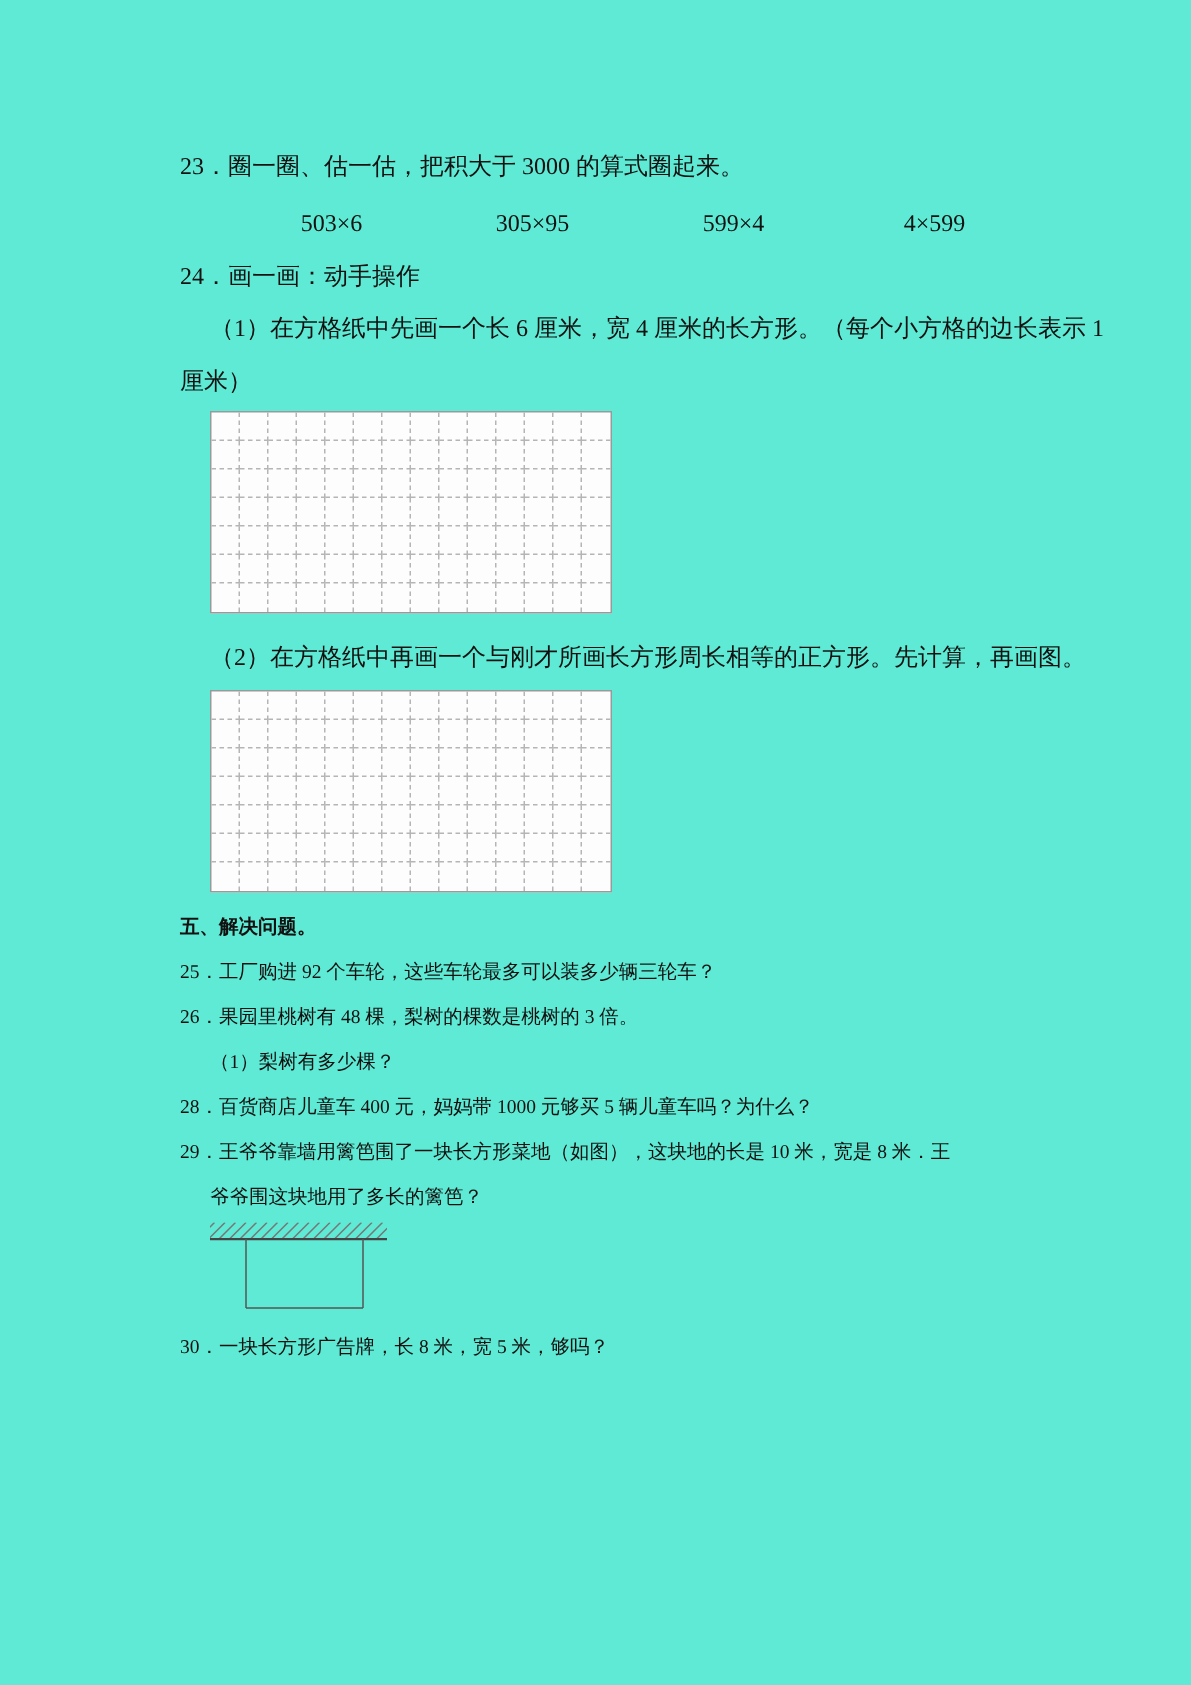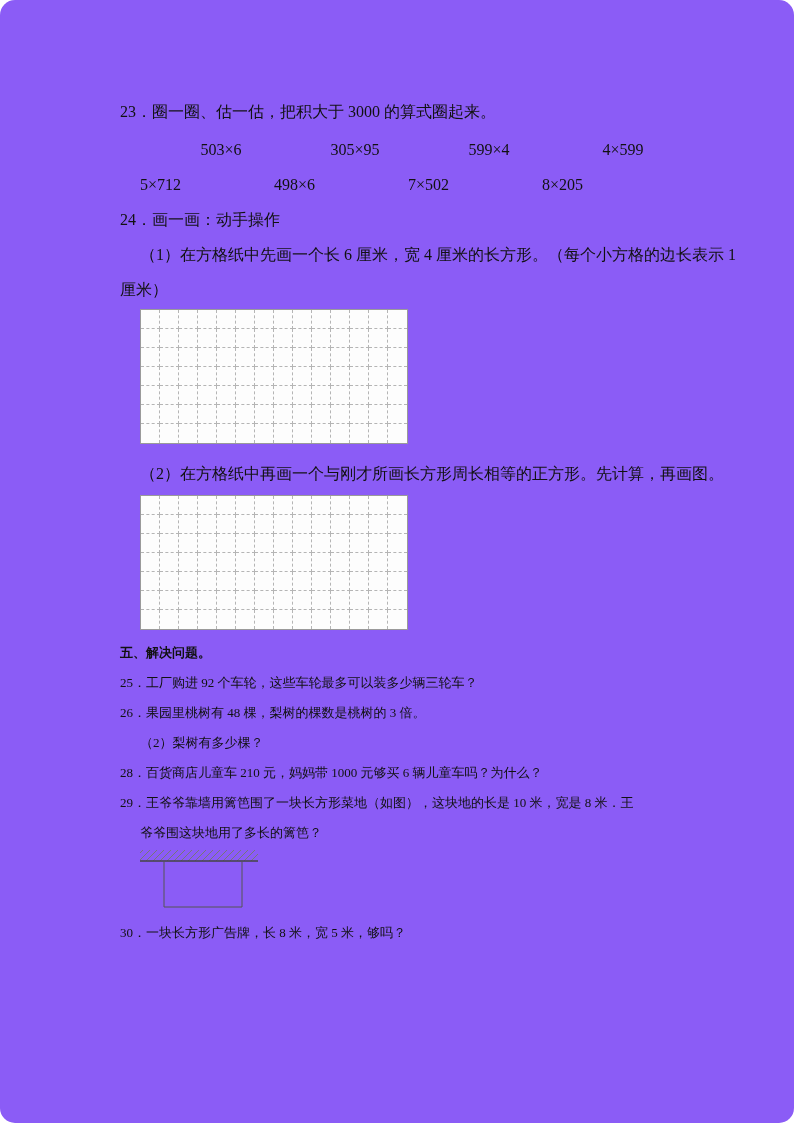--- a/index.html
+++ b/index.html
@@ -5,27 +5,26 @@
   html, body {
     margin: 0;
     padding: 0;
     background: #ffffff;
   }
   .page {
     position: relative;
     width: 794px;
     height: 1123px;
     margin: 0 auto;
-    background: #8b5cf6;
+    background: #5eead4;
     box-sizing: border-box;
     padding: 94px 90px 40px 120px;
     font-family: "Liberation Serif", "DejaVu Serif", serif;
     color: #111111;
     overflow: hidden;
-    border-radius: 15px;
   }
   p.q {
     margin: 0;
     font-size: 16px;
     line-height: 35px;
     white-space: nowrap;
   }
   p.q2 {
     margin: 0;
     font-size: 13px;
@@ -77,26 +76,20 @@
 <div class="page">
 
   <p class="q">23．圈一圈、估一估，把积大于 3000 的算式圈起来。</p>
 
   <div class="expr-row" style="margin-top:3px;text-align:center;">
     <span class="expr">503×6</span>
     <span class="expr">305×95</span>
     <span class="expr">599×4</span>
     <span class="expr">4×599</span>
   </div>
-  <div class="expr-row">
-    <span class="expr">5×712</span>
-    <span class="expr">498×6</span>
-    <span class="expr">7×502</span>
-    <span class="expr">8×205</span>
-  </div>
 
   <p class="q">24．画一画：动手操作</p>
   <p class="q indent1">（1）在方格纸中先画一个长 6 厘米，宽 4 厘米的长方形。（每个小方格的边长表示 1</p>
   <p class="q">厘米）</p>
 
   <div class="grid-box" id="grid1">
       <div class="grid-cell"></div>
       <div class="grid-cell"></div>
       <div class="grid-cell"></div>
       <div class="grid-cell"></div>
@@ -296,22 +289,22 @@
       <div class="grid-cell"></div>
       <div class="grid-cell"></div>
       <div class="grid-cell"></div>
       <div class="grid-cell"></div>
     </div>
 
   <p class="q2 bold" id="section5">五、解决问题。</p>
 
   <p class="q2">25．工厂购进 92 个车轮，这些车轮最多可以装多少辆三轮车？</p>
   <p class="q2">26．果园里桃树有 48 棵，梨树的棵数是桃树的 3 倍。</p>
-  <p class="q2 indent1">（2）梨树有多少棵？</p>
-  <p class="q2">28．百货商店儿童车 210 元，妈妈带 1000 元够买 6 辆儿童车吗？为什么？</p>
+  <p class="q2 indent1">（1）梨树有多少棵？</p>
+  <p class="q2">28．百货商店儿童车 400 元，妈妈带 1000 元够买 5 辆儿童车吗？为什么？</p>
   <p class="q2">29．王爷爷靠墙用篱笆围了一块长方形菜地（如图），这块地的长是 10 米，宽是 8 米．王</p>
   <p class="q2 indent1">爷爷围这块地用了多长的篱笆？</p>
 
   <div class="figure-wrap">
     <svg id="q29-svg" width="118" height="58">
         <path d="M-8 11 L3 0 M-1 11 L10 0 M6 11 L17 0 M13 11 L24 0 M20 11 L31 0 M27 11 L38 0 M34 11 L45 0 M41 11 L52 0 M48 11 L59 0 M55 11 L66 0 M62 11 L73 0 M69 11 L80 0 M76 11 L87 0 M83 11 L94 0 M90 11 L101 0 M97 11 L108 0 M104 11 L115 0 M111 11 L122 0" stroke="#777" stroke-width="1" fill="none"></path>
       <line x1="0" y1="11" x2="118" y2="11" stroke="#444" stroke-width="1.5"></line>
       <line x1="24" y1="11" x2="24" y2="57" stroke="#555" stroke-width="1"></line>
       <line x1="102" y1="11" x2="102" y2="57" stroke="#555" stroke-width="1"></line>
       <line x1="24" y1="57" x2="102" y2="57" stroke="#555" stroke-width="1"></line>

